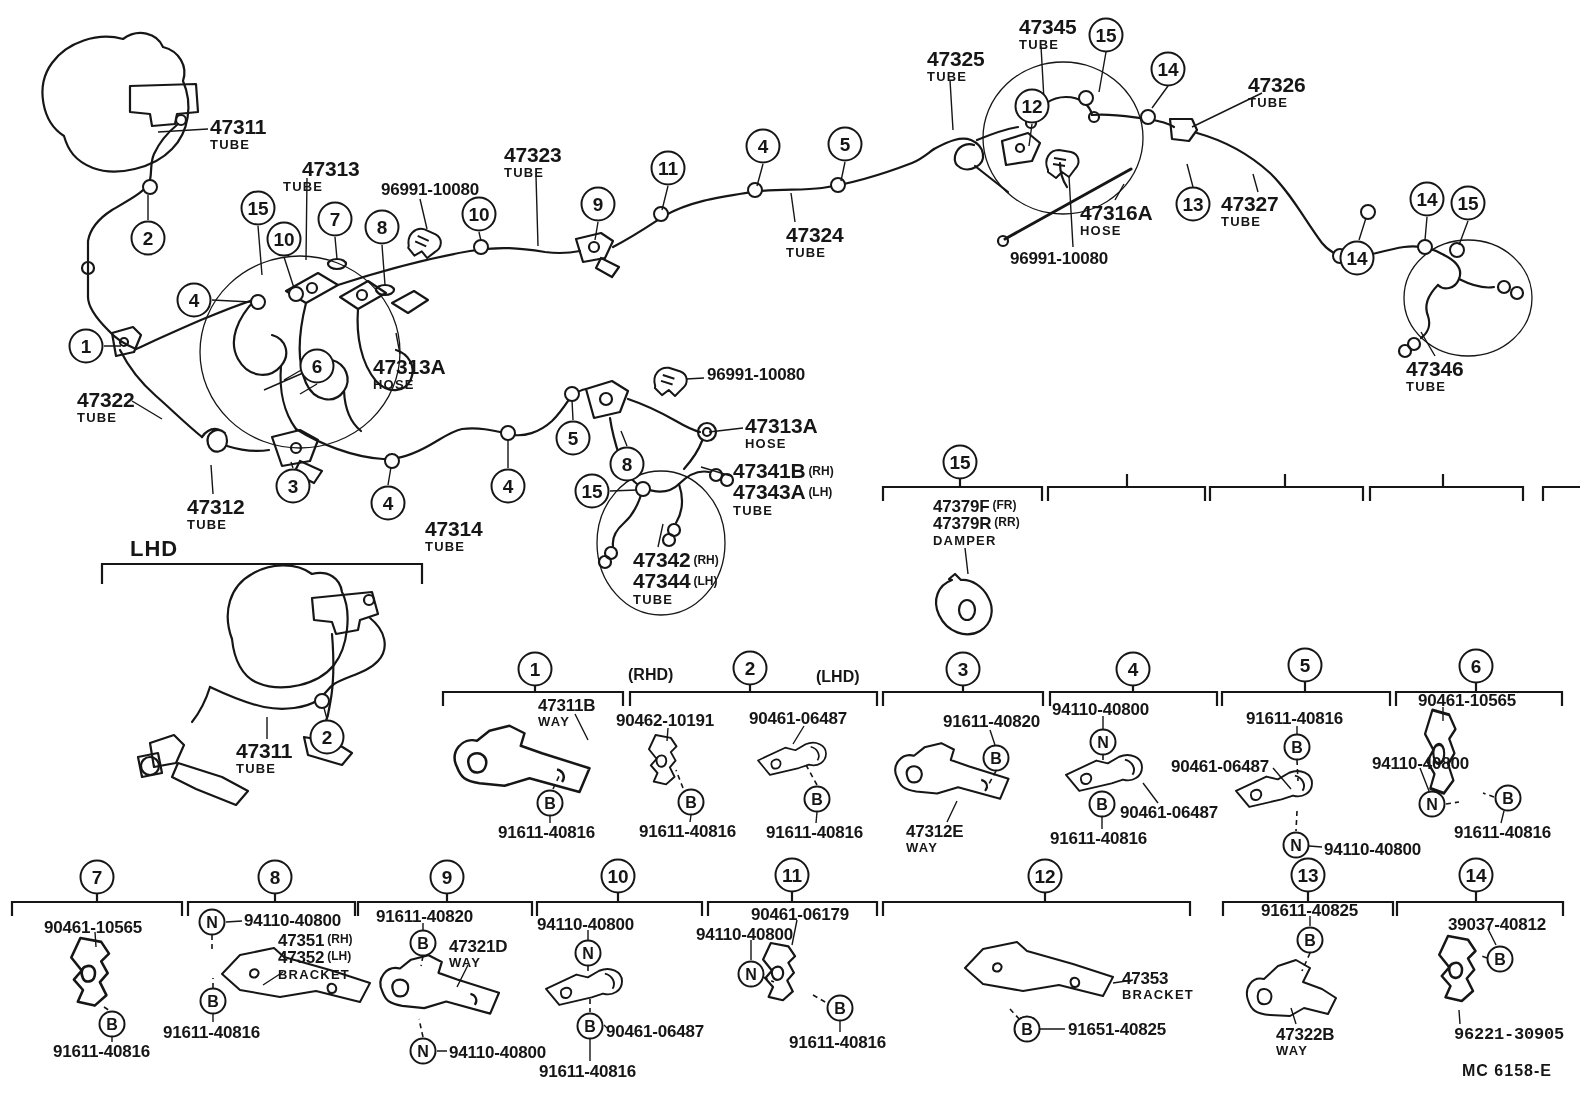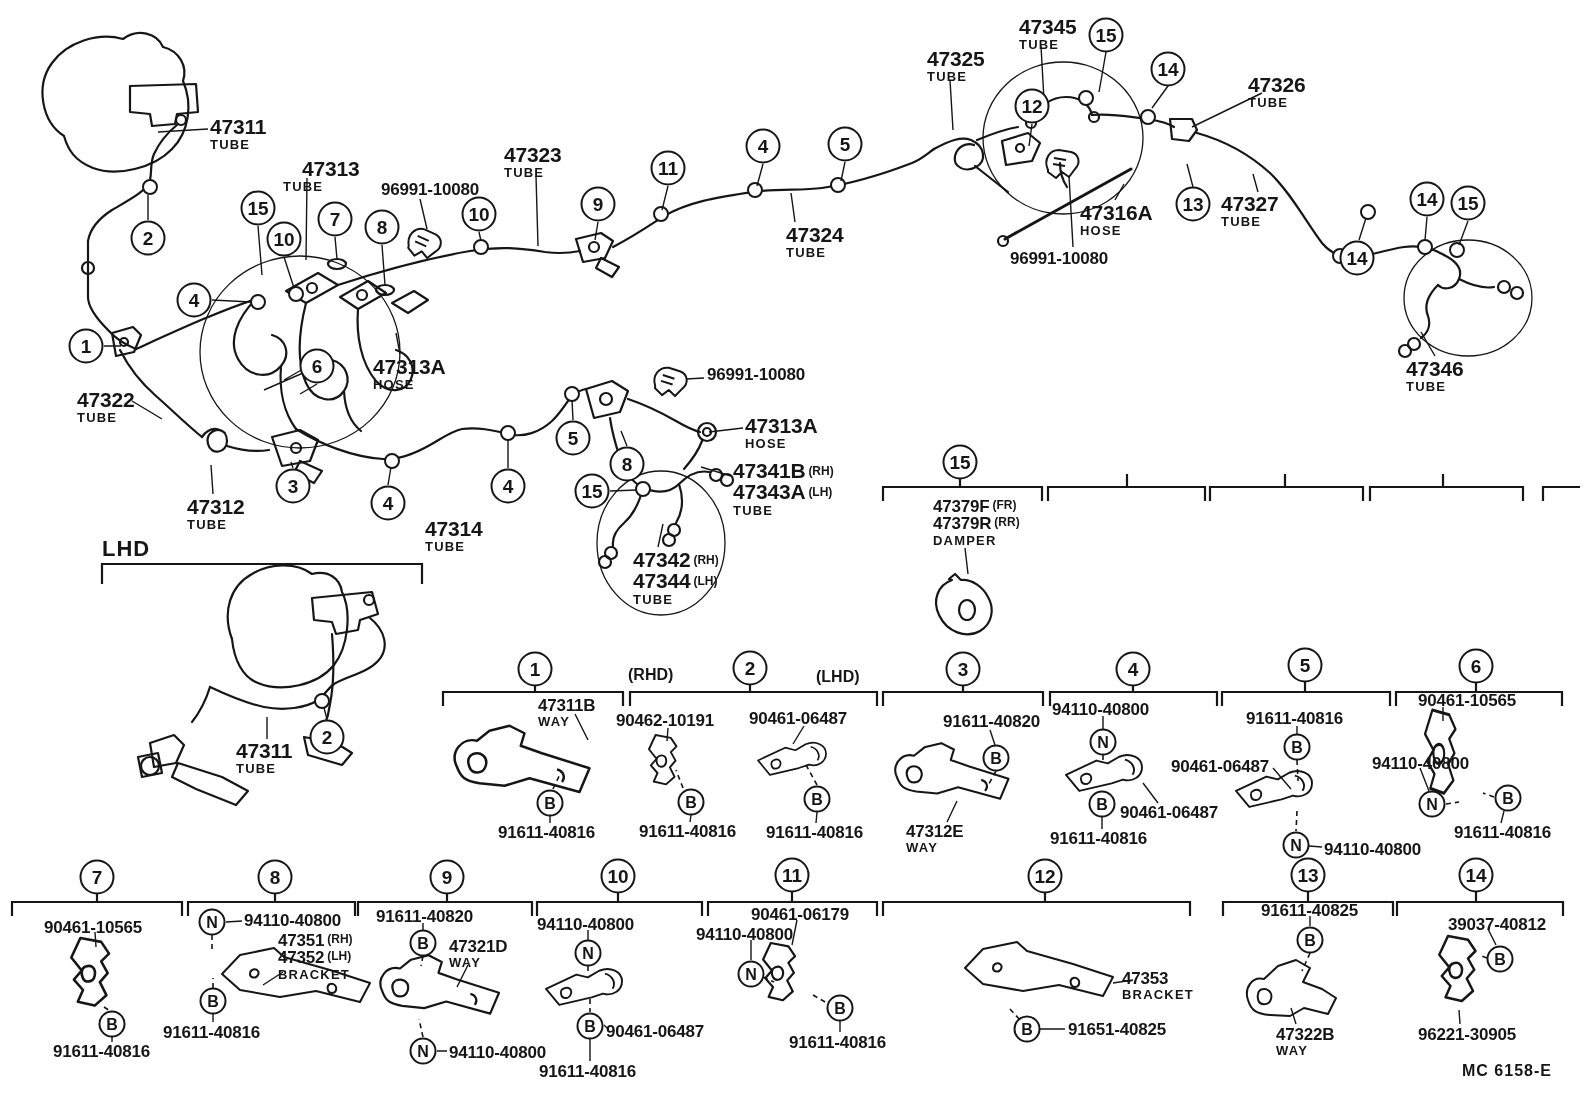--- a/index.html
+++ b/index.html
@@ -14,21 +14,21 @@
   .md .pn{font-size:17px;margin-top:22px;}
   .pnote{font-size:12px;font-weight:700;margin-left:3px;vertical-align:3px;}
   .psub{font-size:13px;font-weight:700;letter-spacing:1.2px;margin-top:1px;}
   .callout{position:absolute;width:35px;height:35px;border:2.5px solid #161616;border-radius:50%;
            background:#fff;display:flex;align-items:center;justify-content:center;
            font-size:19px;font-weight:700;transform:translate(-50%,-50%);box-sizing:border-box;}
   .badge{position:absolute;width:27px;height:27px;border:2px solid #161616;border-radius:50%;
          background:#fff;display:flex;align-items:center;justify-content:center;
          font-size:16px;font-weight:700;transform:translate(-50%,-50%);box-sizing:border-box;}
   .note-label{position:absolute;font-size:16px;font-weight:700;white-space:nowrap;}
-  .hdr{position:absolute;font-size:22px;font-weight:700;letter-spacing:1px;}
+  .hdr{position:absolute;font-size:22px;font-weight:700;letter-spacing:1px;margin-left:28px;}
   .sheet-code{position:absolute;font-size:16px;font-weight:700;letter-spacing:1px;}
 </style>
 </head>
 <body>
 
 <div class="canvas">
 
   <svg class="art" width="1592" height="1110" viewBox="0 0 1592 1110">
     <defs>
       <path id="sym-clip" d="M8,0 L24,3 L30,12 L24,18 L29,27 L23,34 L28,44 L19,52 L6,49 L10,40 L3,32 L9,25 L1,15 Z M12,22 c5,-2 8,2 7,7 c-1,5 -7,6 -9,2 c-2,-4 -1,-8 2,-9"></path>
@@ -423,21 +423,21 @@
       <div class="plabel md" style="left: 1261px; top: 902px;">
         <div class="pline"><div class="pn" style="display: inline;">91611-40825</div></div>
       </div>
       <div class="plabel md" style="left: 1276px; top: 1026px;">
         <div class="pline"><div class="pn" style="display: inline;">47322B</div></div>
         <div class="psub">WAY</div>
       </div>
       <div class="plabel md" style="left: 1448px; top: 916px;">
         <div class="pline"><div class="pn" style="display: inline;">39037-40812</div></div>
       </div>
-      <div class="plabel md" style="left: 1418px; top: 1026px;">
+      <div class="plabel md" style="left: 1454px; top: 1026px; font-family: Liberation Mono, monospace;">
         <div class="pline"><div class="pn" style="display: inline;">96221-30905</div></div>
       </div>
       <div class="callout" style="left: 148px; top: 238px;">2</div>
       <div class="callout" style="left: 86px; top: 346px;">1</div>
       <div class="callout" style="left: 258px; top: 208px;">15</div>
       <div class="callout" style="left: 284px; top: 239px;">10</div>
       <div class="callout" style="left: 335px; top: 219px;">7</div>
       <div class="callout" style="left: 382px; top: 227px;">8</div>
       <div class="callout" style="left: 194px; top: 300px;">4</div>
       <div class="callout" style="left: 479px; top: 214px;">10</div>

